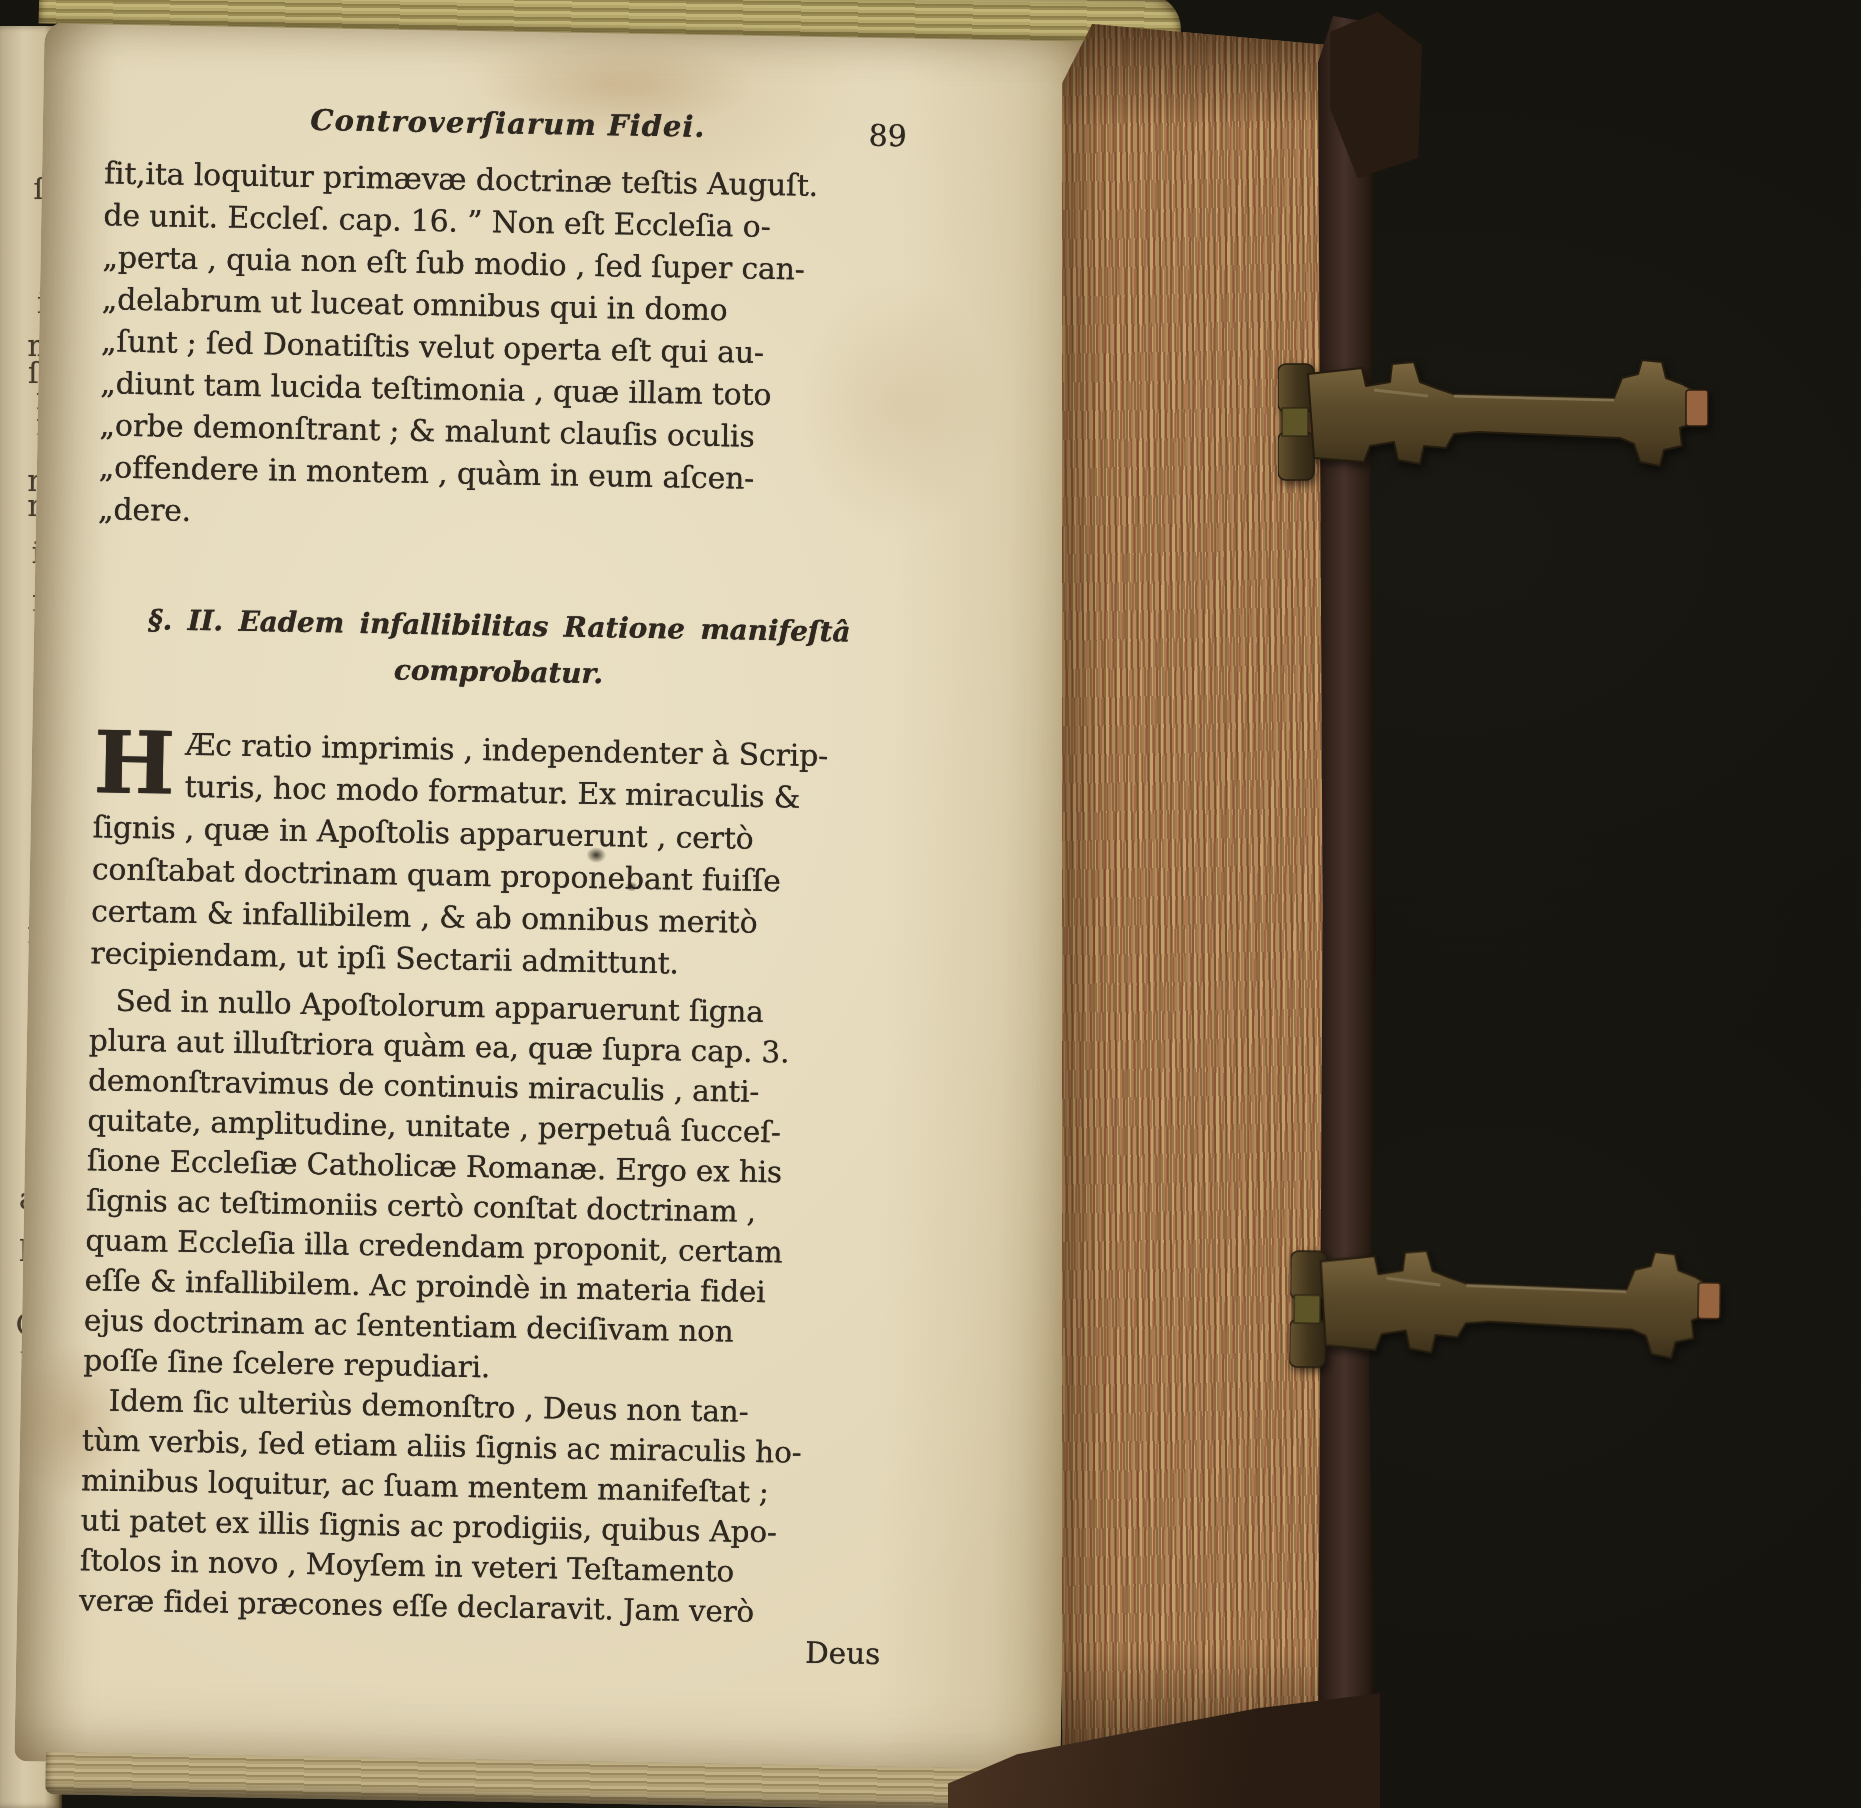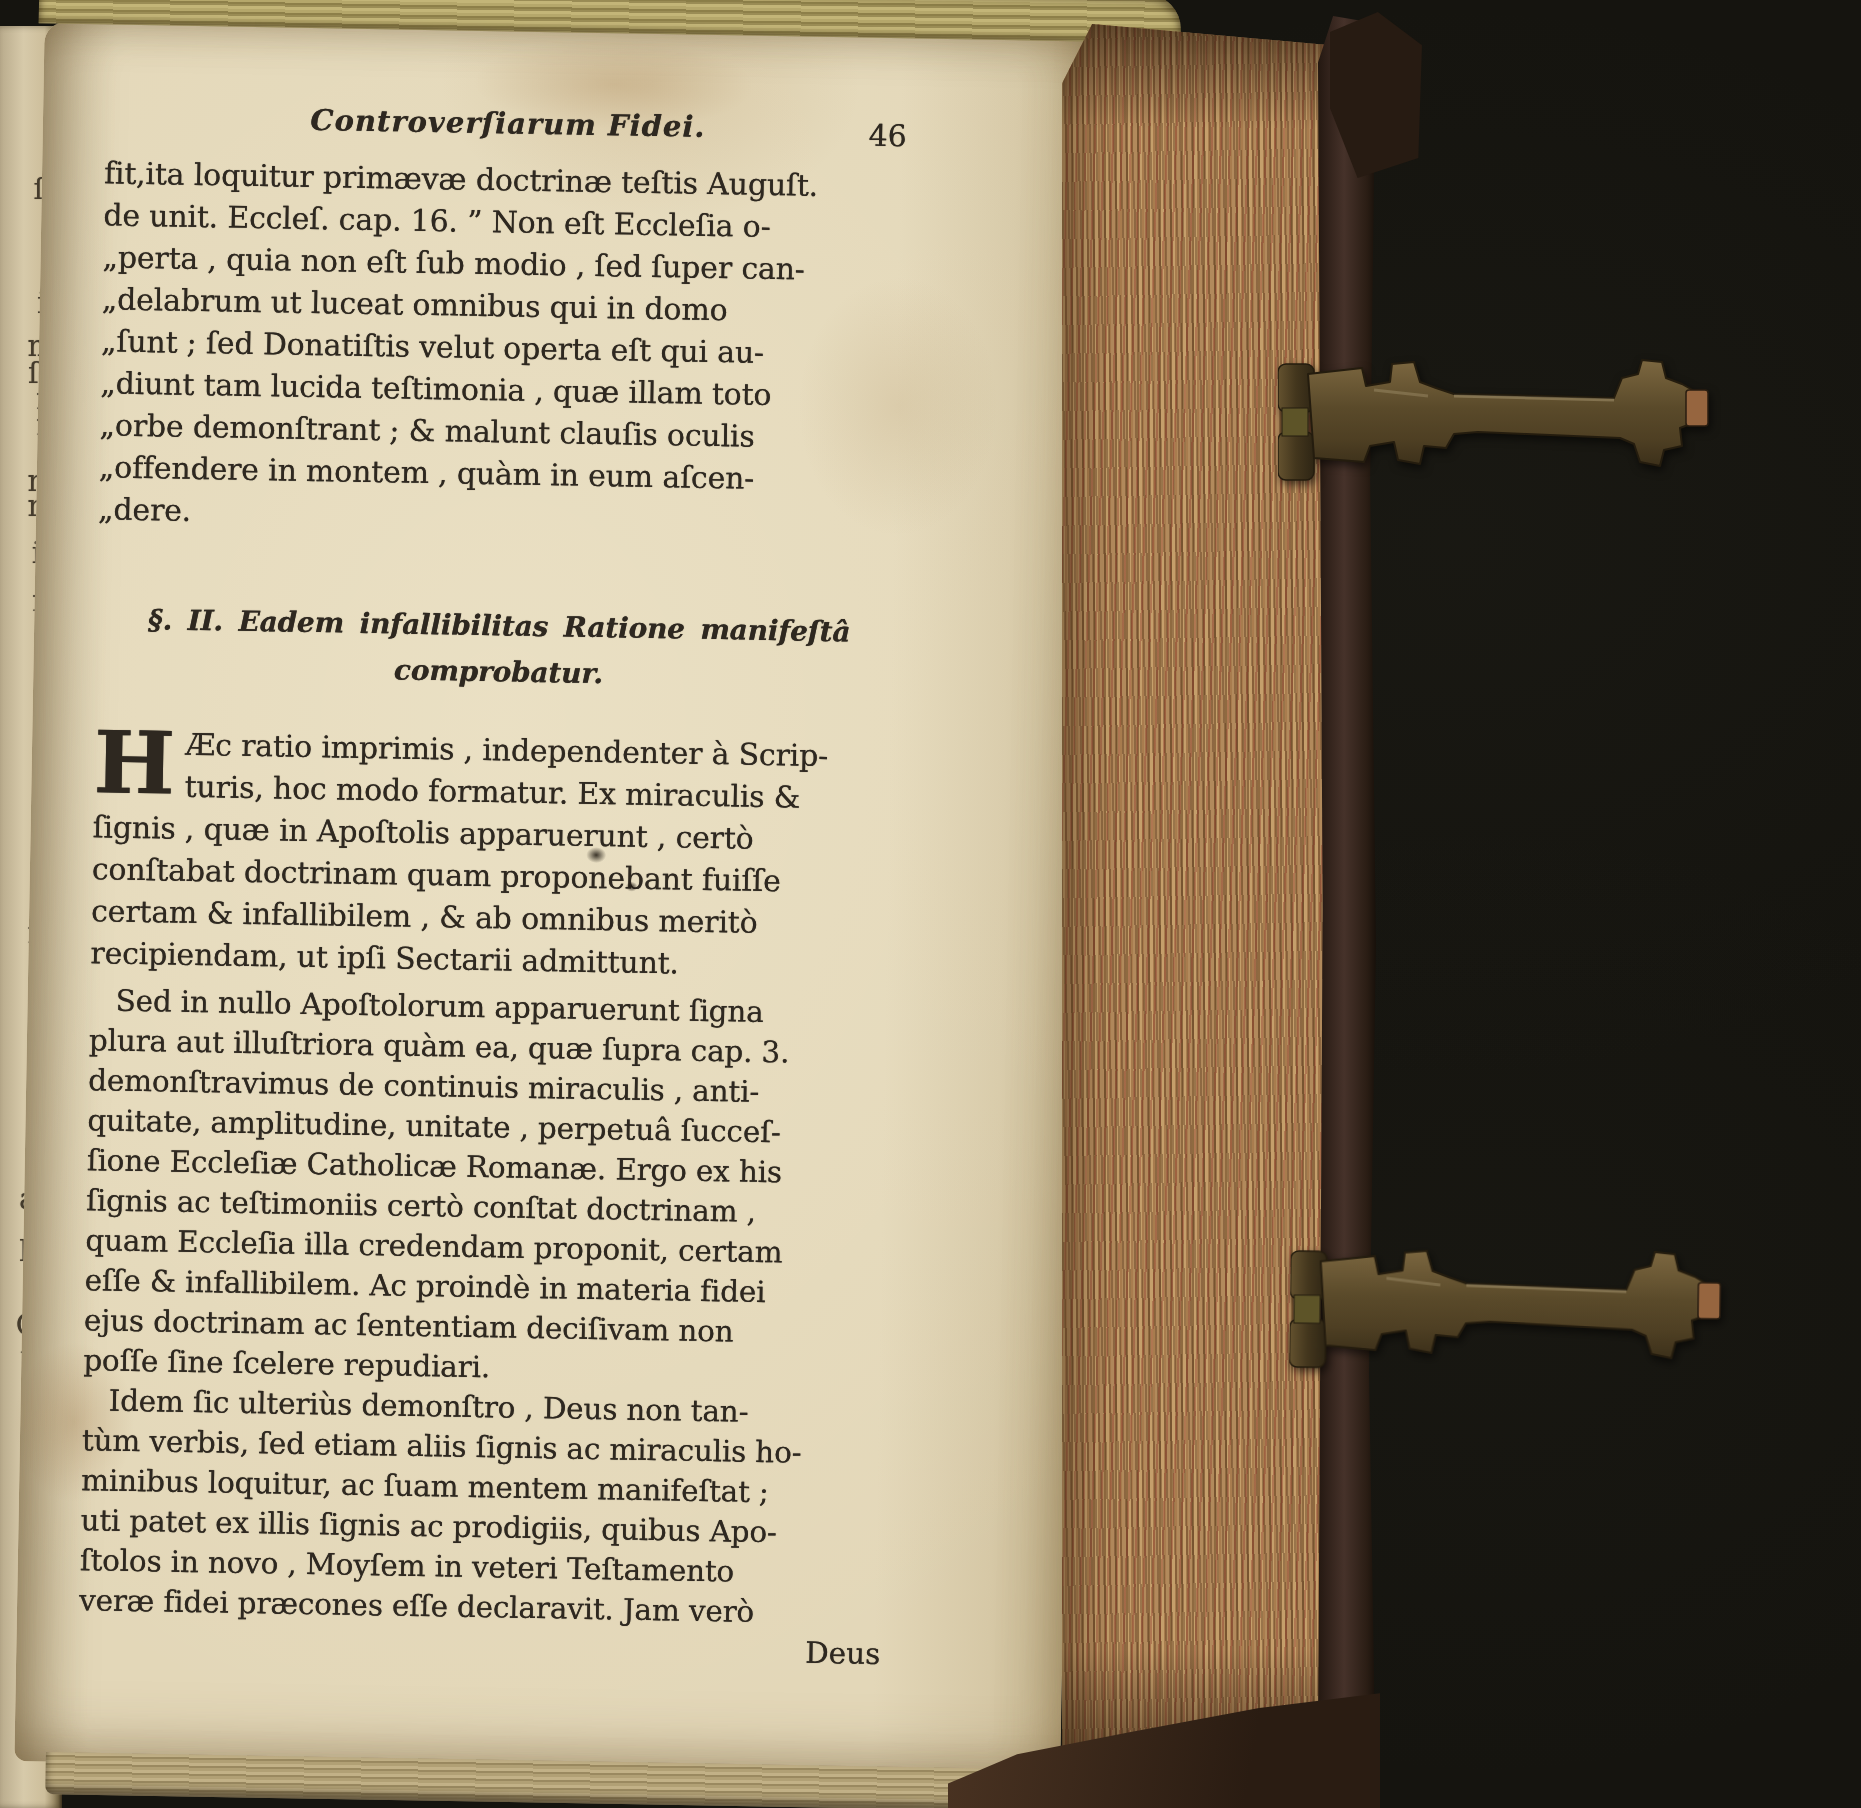--- a/index.html
+++ b/index.html
@@ -180,21 +180,21 @@
   <div class="top-binding"></div>
 
   <div class="page">
     <div class="stain s1"></div>
     <div class="stain s2"></div>
     <div class="stain s3"></div>
 
     <div class="text-block">
       <div class="header-row">
         <span class="running-title">Controverſiarum Fidei.</span>
-        <span class="page-number">46</span>
+        <span class="page-number">89</span>
       </div>
 
       <div class="para quote">
           <div class="line">fit,ita loquitur primævæ doctrinæ teſtis Auguſt.</div>
           <div class="line">de unit. Eccleſ. cap. 16. ” Non eſt Eccleſia o-</div>
           <div class="line">„perta , quia non eſt ſub modio , ſed ſuper can-</div>
           <div class="line">„delabrum ut luceat omnibus qui in domo</div>
           <div class="line">„ſunt ; ſed Donatiſtis velut operta eſt qui au-</div>
           <div class="line">„diunt tam lucida teſtimonia , quæ illam toto</div>
           <div class="line">„orbe demonſtrant ; &amp; malunt clauſis oculis</div>

